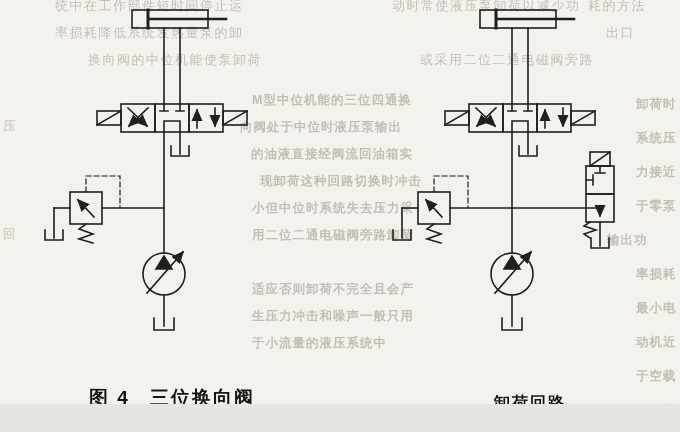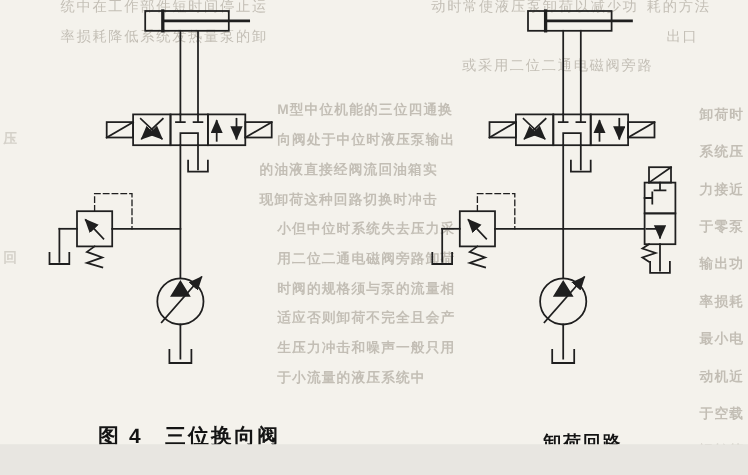--- a/index.html
+++ b/index.html
@@ -31,38 +31,38 @@
 </head>
 <body>
 
 <div class="page">
 
   <div class="ghost" style="left:55px;top:-3px">统中在工作部件短时间停止运</div>
   <div class="ghost" style="left:392px;top:-3px">动时常使液压泵卸荷以减少功</div>
   <div class="ghost" style="left:588px;top:-3px">耗的方法</div>
   <div class="ghost" style="left:55px;top:24px">率损耗降低系统发热量泵的卸</div>
   <div class="ghost" style="left:606px;top:24px">出口</div>
+  <div class="ghost" style="left:88px;top:51px">换向阀的中位机能使泵卸荷</div>
   <div class="ghost" style="left:420px;top:51px">或采用二位二通电磁阀旁路</div>
 
   <div class="ghost col" style="left:252px;top:92px">M型中位机能的三位四通换</div>
-  <div class="ghost col" style="left:252px;top:119px">向阀处于中位时液压泵输出</div>
-  <div class="ghost col" style="left:236px;top:146px">的油液直接经阀流回油箱实</div>
-  <div class="ghost col" style="left:236px;top:173px">现卸荷这种回路切换时冲击</div>
+  <div class="ghost col" style="left:240px;top:119px">向阀处于中位时液压泵输出</div>
+  <div class="ghost col" style="left:251px;top:146px">的油液直接经阀流回油箱实</div>
+  <div class="ghost col" style="left:260px;top:173px">现卸荷这种回路切换时冲击</div>
   <div class="ghost col" style="left:252px;top:200px">小但中位时系统失去压力采</div>
   <div class="ghost col" style="left:252px;top:227px">用二位二通电磁阀旁路卸荷</div>
-  <div class="ghost col" style="left:252px;top:254px">时阀的规格须与泵的流量相</div>
   <div class="ghost col" style="left:252px;top:308px">生压力冲击和噪声一般只用</div>
   <div class="ghost col" style="left:252px;top:281px">适应否则卸荷不完全且会产</div>
   <div class="ghost col" style="left:252px;top:335px">于小流量的液压系统中</div>
 
   <div class="ghost col" style="left:636px;top:96px">卸荷时</div>
   <div class="ghost col" style="left:636px;top:130px">系统压</div>
   <div class="ghost col" style="left:636px;top:164px">力接近</div>
   <div class="ghost col" style="left:636px;top:198px">于零泵</div>
-  <div class="ghost col" style="left:636px;top:232px">输出功</div>
+  <div class="ghost col" style="left:607px;top:232px">输出功</div>
   <div class="ghost col" style="left:636px;top:266px">率损耗</div>
   <div class="ghost col" style="left:636px;top:300px">最小电</div>
   <div class="ghost col" style="left:636px;top:334px">动机近</div>
   <div class="ghost col" style="left:636px;top:368px">于空载</div>
   <div class="ghost col" style="left:636px;top:402px">运转等</div>
   <div class="ghost col faint" style="left:3px;top:118px">压</div>
   <div class="ghost col faint" style="left:3px;top:226px">回</div>
 
   <svg class="diagram" width="680" height="432" viewBox="0 0 680 432">
     <defs>

